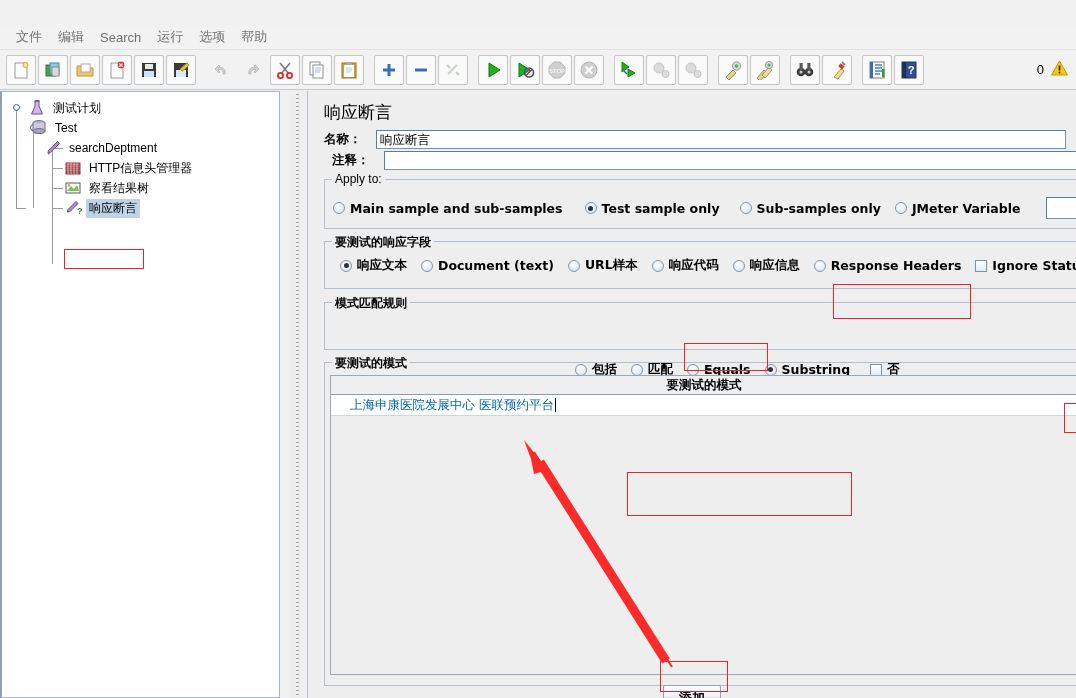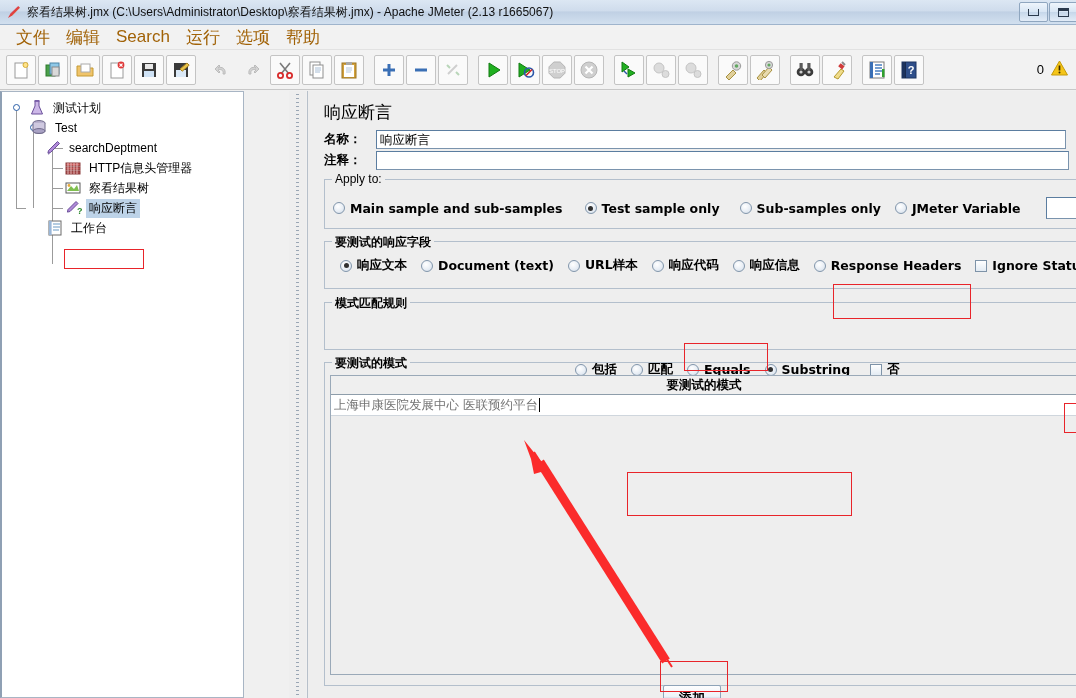--- a/index.html
+++ b/index.html
@@ -44,21 +44,21 @@
   .win-btn .glyph-min { width: 11px; height: 7px; border: 1px solid #2b3a4d; border-top: none; }
   .win-btn .glyph-max { width: 11px; height: 9px; border: 1px solid #2b3a4d; border-top-width: 3px; }
 
   
   .menubar {
     position: absolute; left: 0; top: 25px; width: 1076px; height: 25px;
     background: #f2f2f2; border-bottom: 1px solid #e2e2e2;
     display: flex; align-items: center; padding-left: 8px;
   }
   .menu-item {
-    font-size: 17px; color: #a16207; padding: 2px 8px; cursor: default; white-space: nowrap;
+    font-size: 13px; color: #737373; padding: 2px 8px; cursor: default; white-space: nowrap;
   }
 
   
   .toolbar {
     position: absolute; left: 0; top: 50px; width: 1076px; height: 40px;
     background: #f2f2f2; border-bottom: 1px solid #c8c8c8;
     display: flex; align-items: center; padding-left: 6px;
   }
   .tb-group { display: flex; align-items: center; }
   .tb-sep { width: 8px; }
@@ -71,21 +71,21 @@
   }
   .tb-btn.flat { border-color: transparent; background: transparent; }
   .tb-btn svg { display: block; }
   .tb-right {
     margin-left: auto; margin-right: 8px; display: flex; align-items: center; gap: 7px;
   }
   .tb-count { font-size: 13px; color: #000; }
 
   
   .tree-panel {
-    position: absolute; left: 0; top: 91px; width: 244px; height: 607px;
+    position: absolute; left: 0; top: 91px; width: 280px; height: 607px;
     background: #fff; border: 1px solid #a8b5c4; border-left: 2px solid #8fa0b4;
     overflow: hidden;
   }
   .splitter {
     position: absolute; left: 289px; top: 91px; width: 17px; height: 607px;
     background: #eeeeee;
   }
   .splitter::before {
     content: ""; position: absolute; left: 7px; top: 3px; width: 3px; height: 601px;
     background-image: repeating-linear-gradient(to bottom, #9aa6b4 0 1px, transparent 1px 4px);
@@ -186,21 +186,21 @@
     height: 19px; background: #efefef; border-bottom: 1px solid #8e9daa;
     display: flex; align-items: center; justify-content: center;
     font-size: 12.5px; color: #000; font-weight: bold;
     font-family: "DejaVu Sans", "Liberation Sans", sans-serif;
   }
   .ptable .trow {
     height: 21px; background: #fff; display: flex; align-items: center;
     border-bottom: 1px solid #cfd6dd;
   }
   .ptable .tcell {
-    font-size: 12.5px; color: #737373; padding-left: 3px; position: relative;
+    font-size: 12.5px; color: #0369a1; padding-left: 19px; position: relative;
     font-family: "DejaVu Sans", "Liberation Sans", sans-serif;
   }
   .caret {
     display: inline-block; width: 1px; height: 14px; background: #000;
     vertical-align: middle; margin-left: 1px;
   }
   .ptable .tbody-empty { background: #eeeeee; }
 
   .btn-bar {
     position: absolute; display: flex; align-items: center; gap: 10px;
@@ -218,32 +218,20 @@
   .arrow-layer {
     position: absolute; left: 0; top: 0; width: 1076px; height: 698px;
     pointer-events: none; z-index: 50;
   }
 </style>
 </head>
 <body>
 
 <div id="app">
 
-  <div class="titlebar">
-    <div class="title-icon"></div>
-    <div class="title-text">察看结果树.jmx (C:\Users\Administrator\Desktop\察看结果树.jmx) - Apache JMeter (2.13 r1665067)</div>
-    <div class="win-btns">
-      <div class="win-btn">
-          <div class="glyph-min"></div>
-        </div>
-      <div class="win-btn">
-          <div class="glyph-max"></div>
-        </div>
-    </div>
-  </div>
 
   <div class="menubar">
     <div class="menu-item">文件</div>
     <div class="menu-item">编辑</div>
     <div class="menu-item">Search</div>
     <div class="menu-item">运行</div>
     <div class="menu-item">选项</div>
     <div class="menu-item">帮助</div>
   </div>
 
@@ -548,48 +536,37 @@
         <span style="width:16px;"></span>
         <span class="ticon">
           <svg width="18" height="18" viewBox="0 0 18 18">
               <path d="M12 2.5l2 2-8 8-2.6.6.6-2.6z" fill="#b08ad8" stroke="#6a4f9a"></path>
               <text x="13" y="15" font-size="9" fill="#2f8a2f" font-family="Liberation Sans" font-weight="bold">?</text>
             </svg>
         </span>
         <span class="tlabel">响应断言</span>
       </div>
 
-      <div class="tnode" style="padding-left:28px;">
-        <span style="width:16px;"></span>
-        <span class="ticon">
-          <svg width="18" height="18" viewBox="0 0 18 18">
-              <rect x="3" y="2" width="12" height="14" fill="#fff" stroke="#6a6a6a"></rect>
-              <rect x="3" y="2" width="2.6" height="14" fill="#9ab7d8"></rect>
-              <path d="M7 5h7M7 8h7M7 11h6" stroke="#6a9ac4" stroke-width="1.2"></path>
-            </svg>
-        </span>
-        <span class="tlabel">工作台</span>
-      </div>
     </div>
 
     <div class="red-box" style="left:62px; top:157px; width:80px; height:20px;"></div>
   </div>
 
   <div class="splitter"></div>
 
   <div class="right-panel">
 
     <div class="panel-title">响应断言</div>
 
     <div class="field-row" style="left:16px; top:39px; width:745px;">
       <span class="field-label">名称：</span>
       <span class="tinput" style="width:690px;">响应断言</span>
     </div>
 
-    <div class="field-row" style="left:16px; top:60px; width:745px;">
+    <div class="field-row" style="left:24px; top:60px; width:745px;">
       <span class="field-label">注释：</span>
       <span class="tinput" style="width:700px;"></span>
     </div>
 
     <div class="group" style="left:16px; top:88px; width:760px; height:50px;">
       <span class="glabel latin">Apply to:</span>
       <div class="radio-row" style="left:8px; top:17px;">
         <span class="rad">
           <span class="dot"></span>
           <span class="rlabel">Main sample and sub-samples</span>

